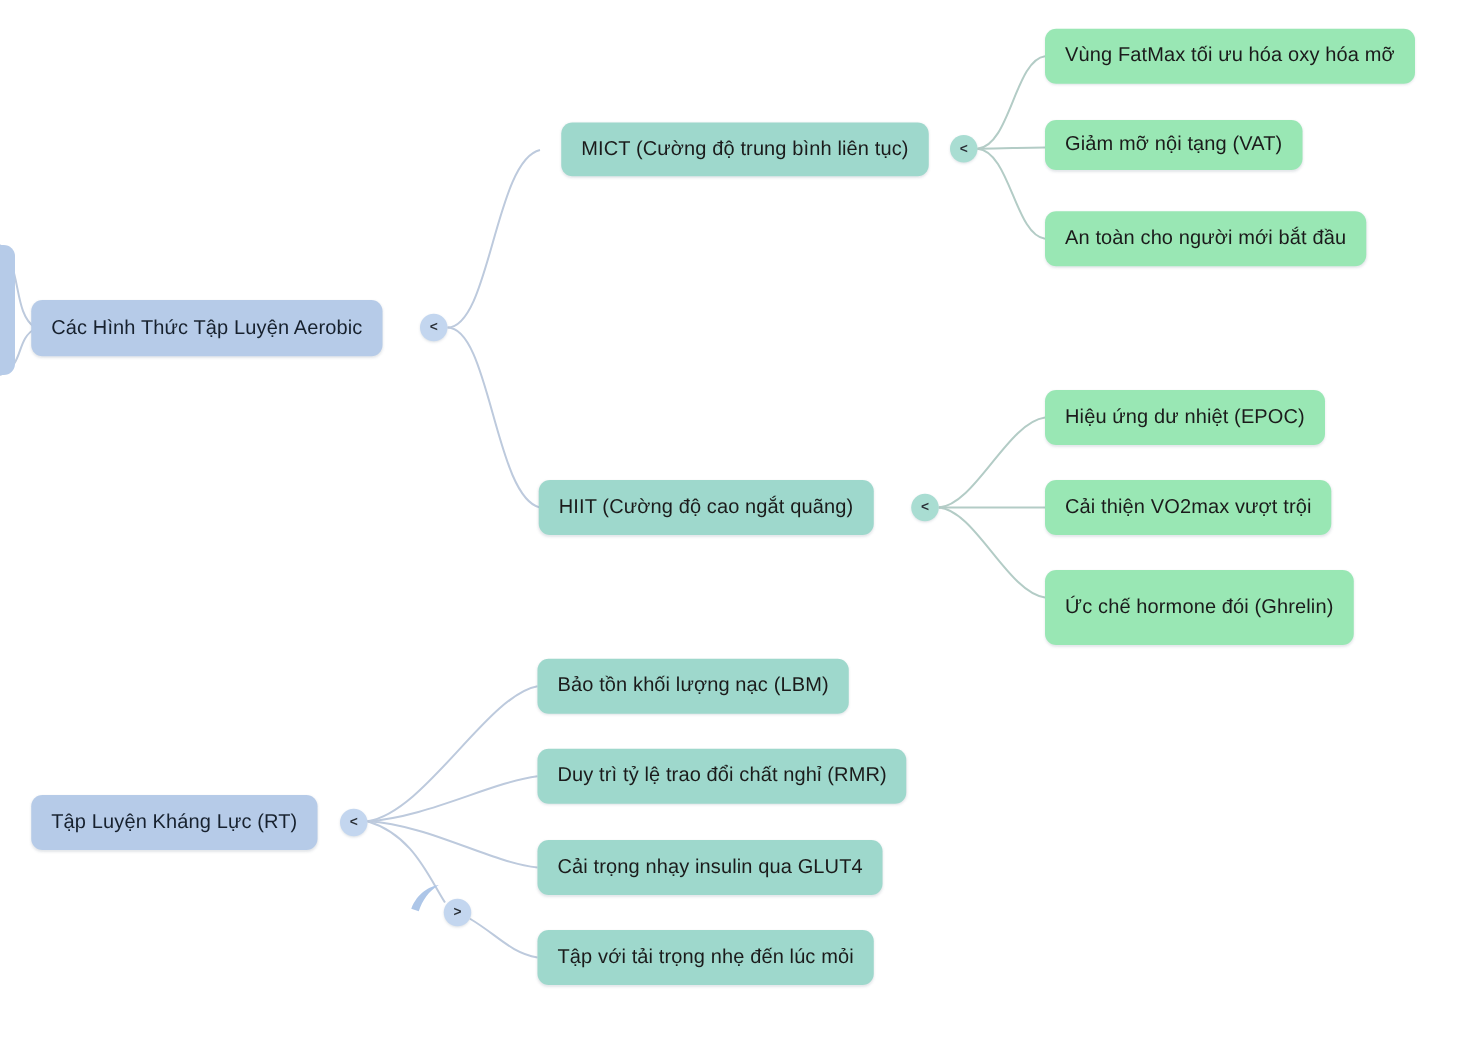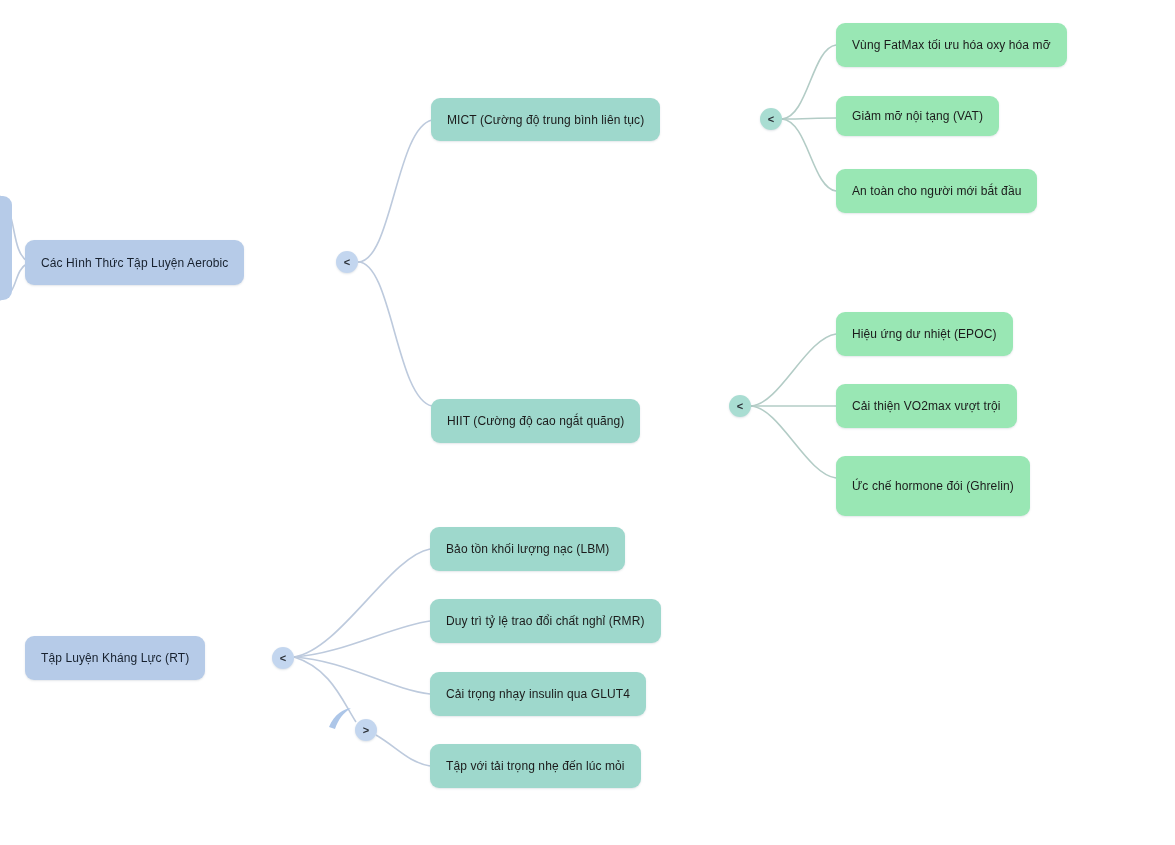--- a/index.html
+++ b/index.html
@@ -25,21 +25,21 @@
     height: 845px;
     pointer-events: none;
   }
   .node {
     position: absolute;
     box-sizing: border-box;
     display: flex;
     align-items: center;
     border-radius: 9px;
     padding: 0 16px;
-    font-size: 12px;
+    font-size: 16px;
     letter-spacing: 0.1px;
     color: #1b1b1b;
     white-space: nowrap;
     box-shadow: 0 1px 2px rgba(80, 100, 120, 0.16);
   }
   .node.root {
     background: #b6cbe8;
     color: #17212e;
   }
   .node.teal {
@@ -112,38 +112,38 @@
     <span></span>
   </div>
 
   <div class="node root" style="left:25px; top:240px; height:45px;">
     <span>Các Hình Thức Tập Luyện Aerobic</span>
   </div>
   <div class="badge blue" style="left:336px; top:251px;">
     <span>&lt;</span>
   </div>
 
-  <div class="node teal" style="left:431px; top:98px; height:43px;">
+  <div class="node teal" style="left:449px; top:98px; height:43px;">
     <span>MICT (Cường độ trung bình liên tục)</span>
   </div>
   <div class="badge teal" style="left:760px; top:108px;">
     <span>&lt;</span>
   </div>
 
   <div class="node mint" style="left:836px; top:23px; height:44px;">
     <span>Vùng FatMax tối ưu hóa oxy hóa mỡ</span>
   </div>
   <div class="node mint" style="left:836px; top:96px; height:40px;">
     <span>Giảm mỡ nội tạng (VAT)</span>
   </div>
   <div class="node mint" style="left:836px; top:169px; height:44px;">
     <span>An toàn cho người mới bắt đầu</span>
   </div>
 
-  <div class="node teal" style="left:431px; top:384px; height:44px;margin-top:15px;">
+  <div class="node teal" style="left:431px; top:384px; height:44px;">
     <span>HIIT (Cường độ cao ngắt quãng)</span>
   </div>
   <div class="badge teal" style="left:729px; top:395px;">
     <span>&lt;</span>
   </div>
 
   <div class="node mint" style="left:836px; top:312px; height:44px;align-items:center;">
     <span>Hiệu ứng dư nhiệt (EPOC)</span>
   </div>
   <div class="node mint" style="left:836px; top:384px; height:44px;">

